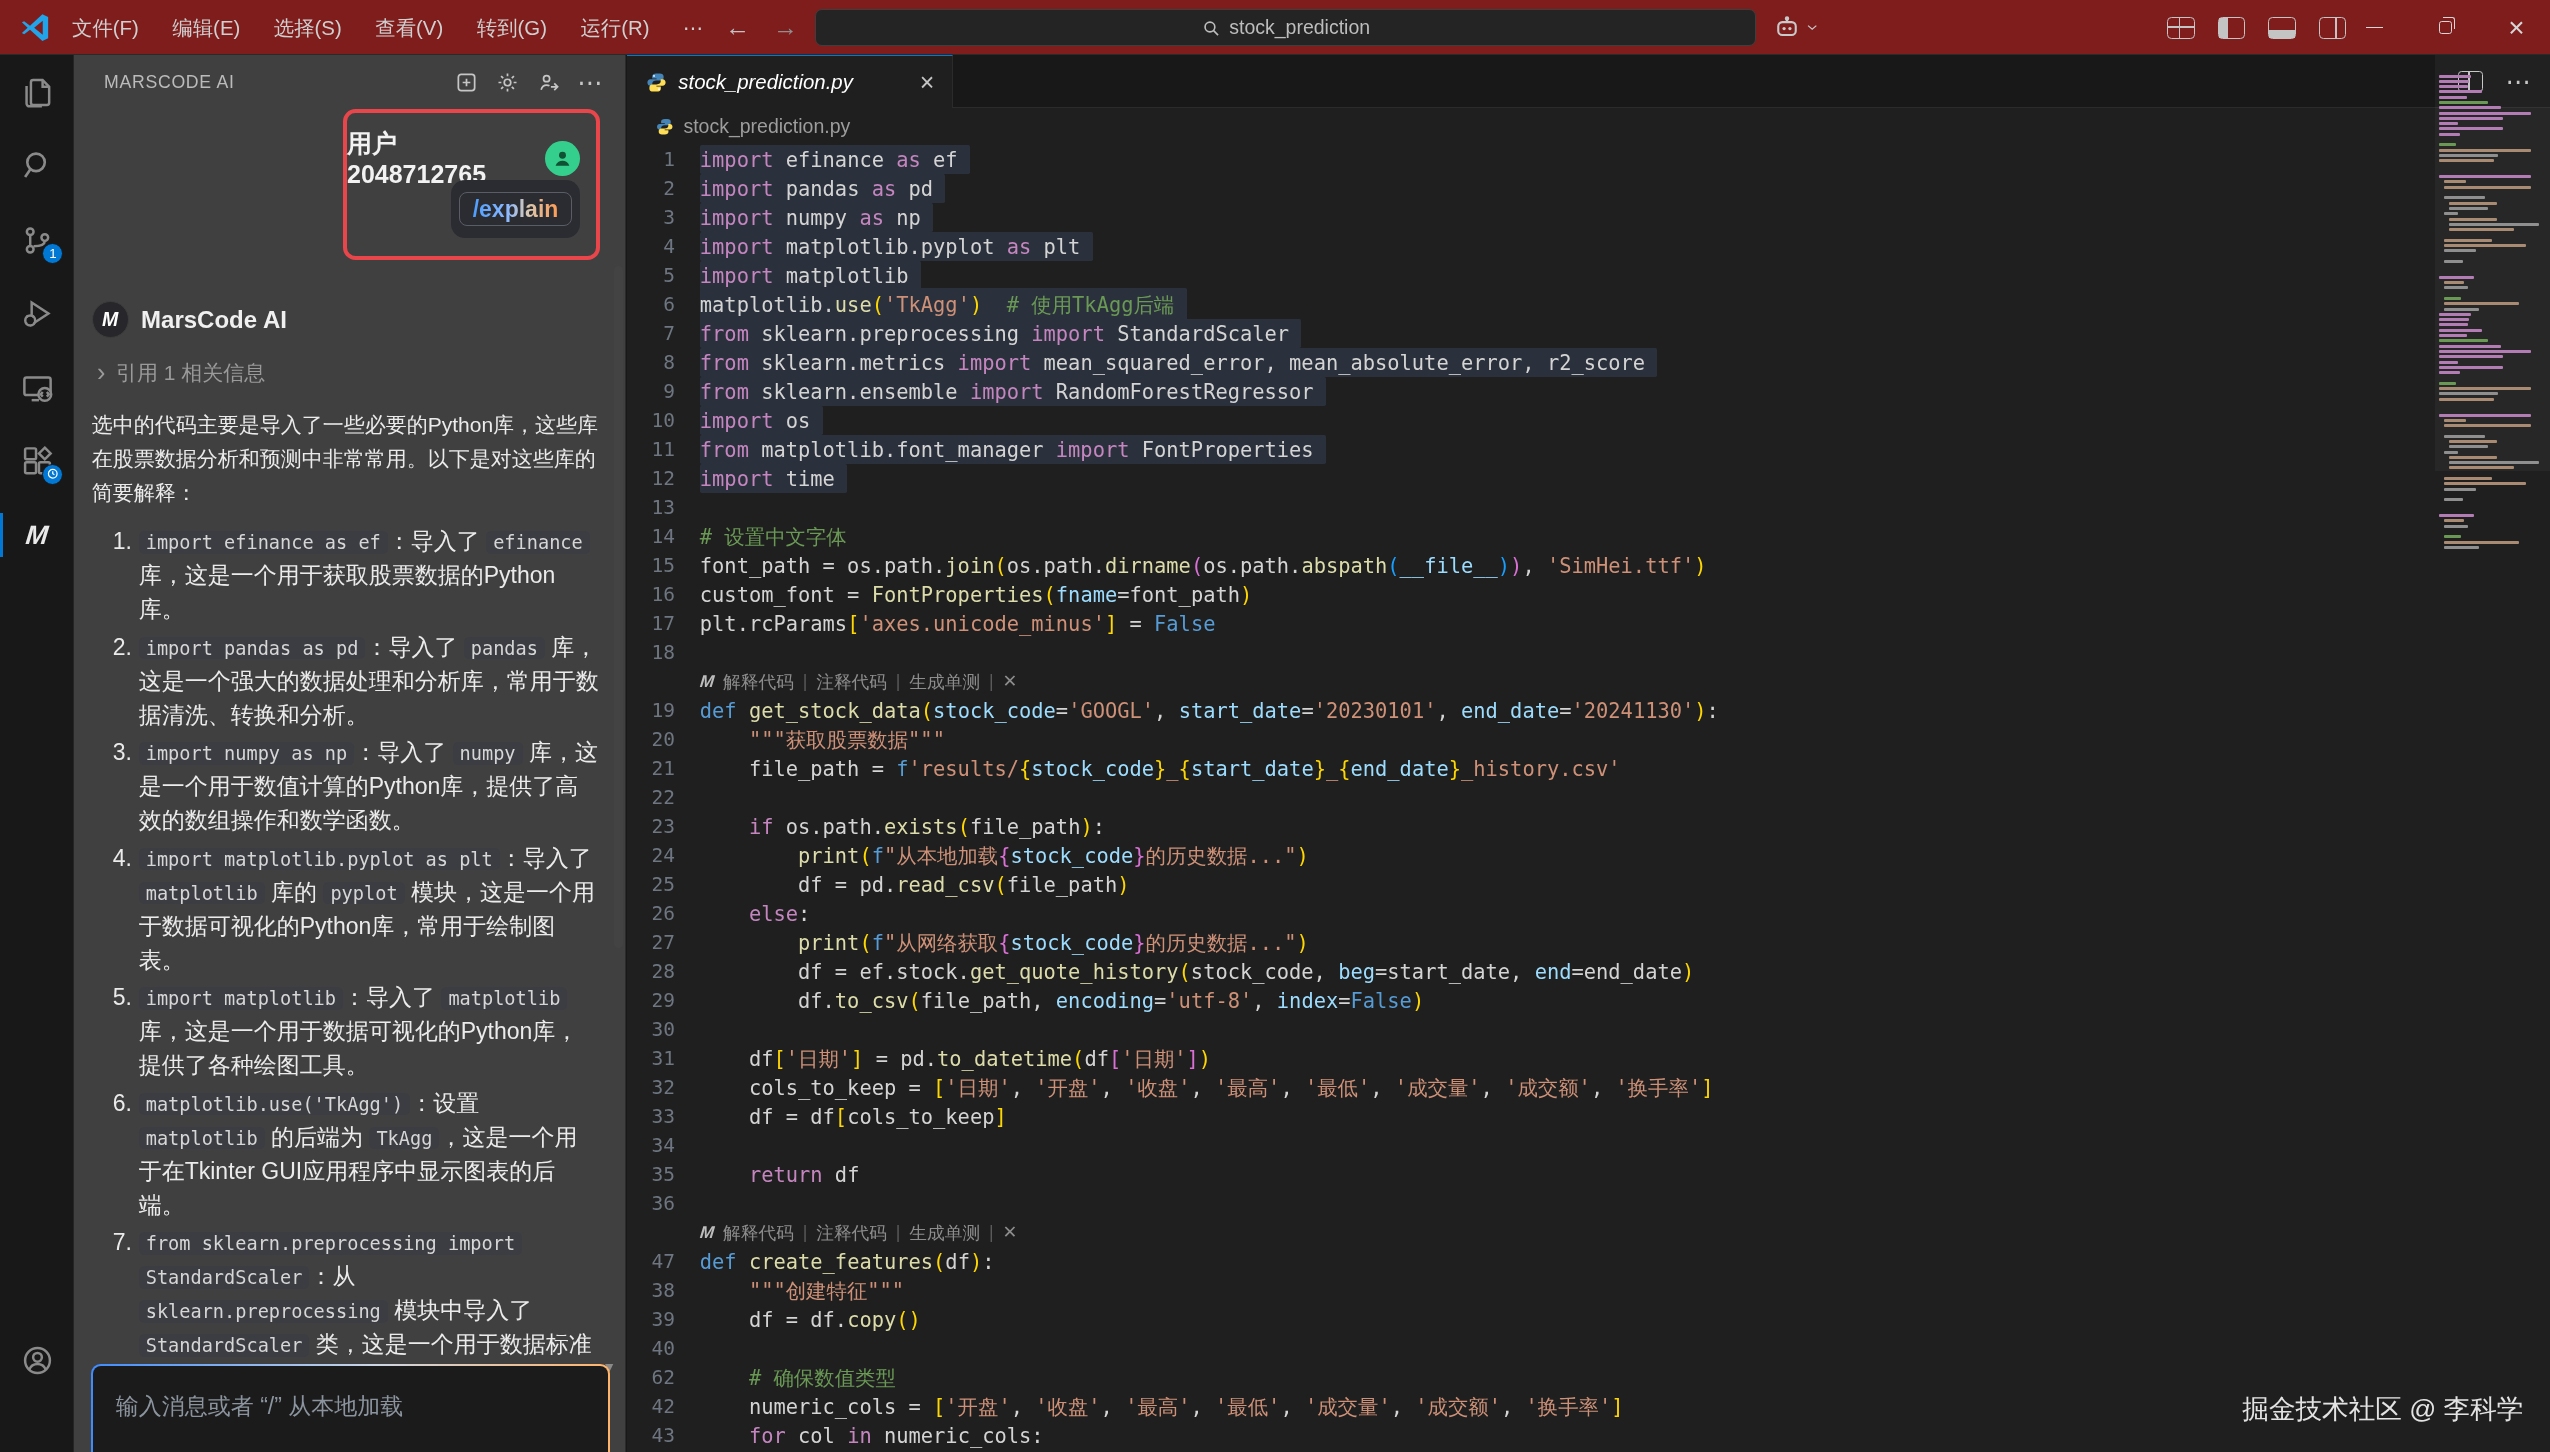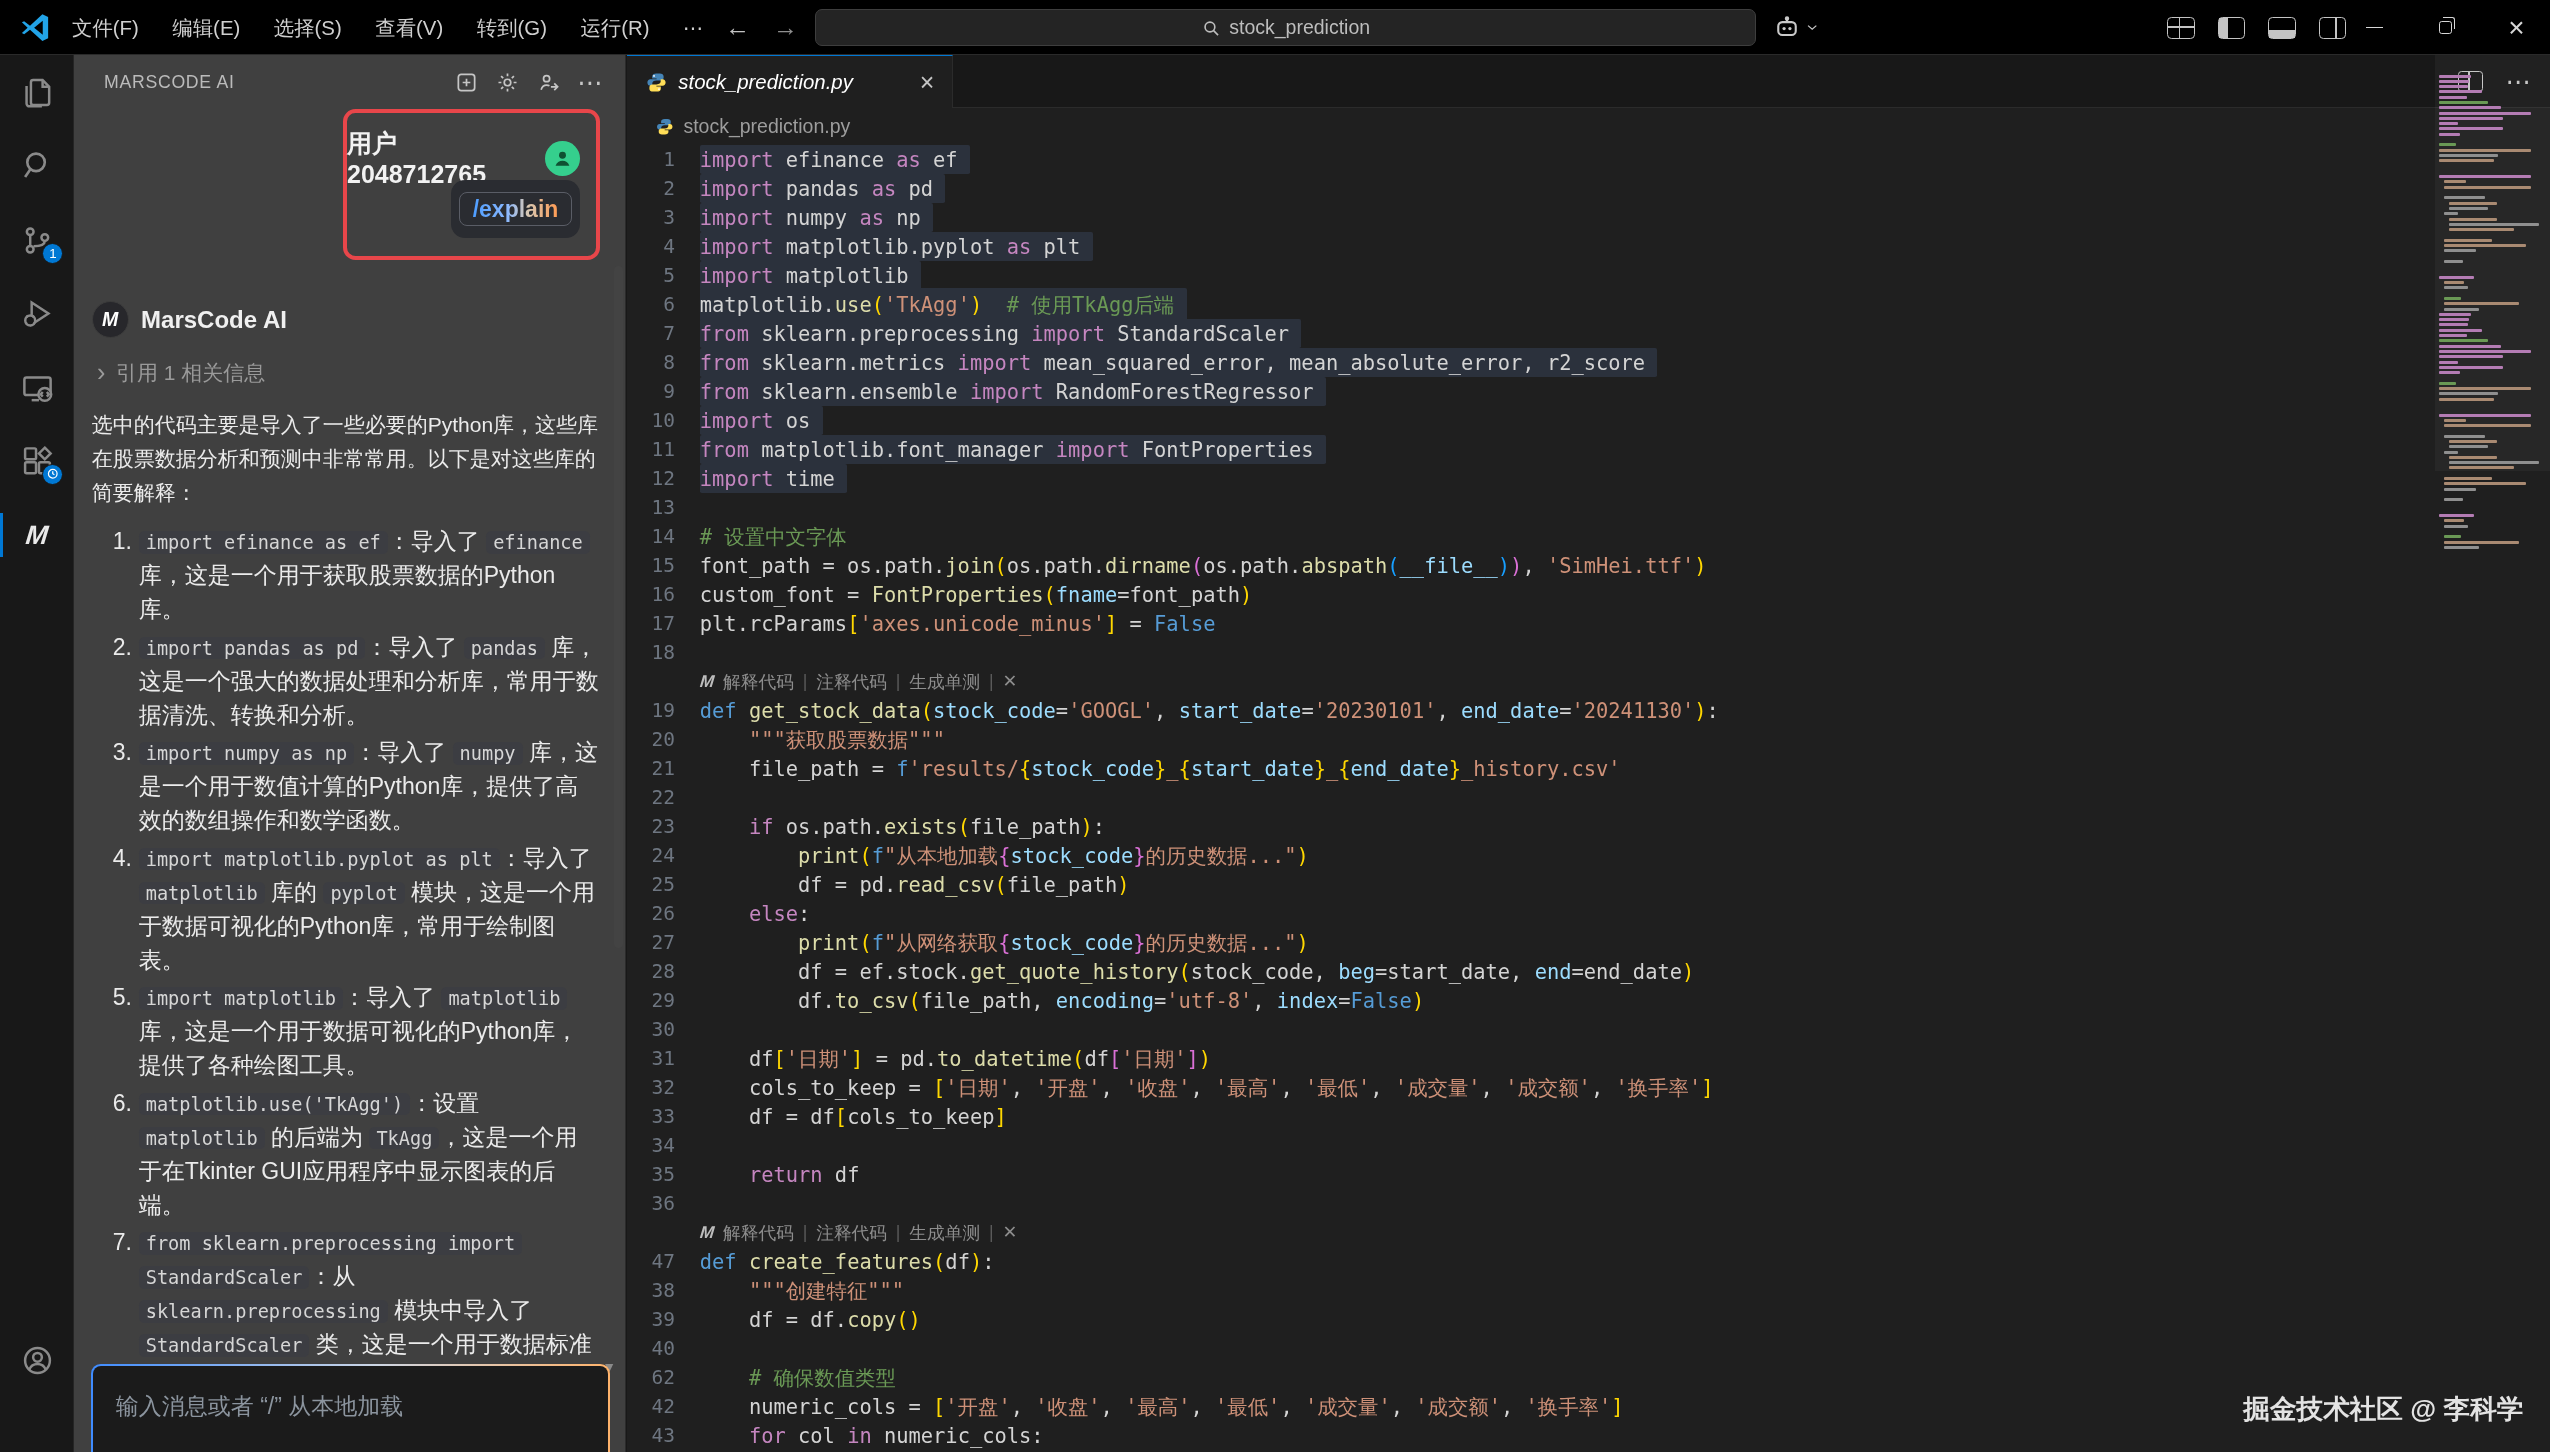--- a/index.html
+++ b/index.html
@@ -1,21 +1,21 @@
 <!DOCTYPE html>
 <html style="font-size:14px"><head>
 <meta charset="utf-8">
 <style>
   html,body{margin:0;padding:0;width:2550px;height:1453px;overflow:hidden;background:#181818;
     font-family:"Liberation Sans","DejaVu Sans",sans-serif;color:#cccccc;}
   *{box-sizing:border-box;}
   svg{display:block;}
 
   
-  #titlebar{position:absolute;top:0;left:0;right:0;height:55px;background:#000000;border-bottom:0.9px solid #2a2a2a;z-index:50;}
+  #titlebar{position:absolute;top:0;left:0;right:0;height:55px;background:#7f1d1d;border-bottom:0.9px solid #2a2a2a;z-index:50;}
   #vscode-logo{position:absolute;left:19.5px;top:12.4px;}
   #menubar{position:absolute;left:57px;top:0;height:55px;display:flex;align-items:center;gap:3.5px;font-size:20.4px;color:#cfcfcf;}
   .menu-item{padding:6.2px 15px;border-radius:6.2px;white-space:nowrap;}
   #nav-arrows{position:absolute;left:725px;top:0;height:55px;display:flex;align-items:center;gap:23px;font-size:25px;color:#c3c3c3;}
   #searchbox{position:absolute;left:815px;top:8.9px;width:941px;height:37px;background:#242424;border:0.9px solid #3e3e3e;border-radius:7px;
      display:flex;align-items:center;justify-content:center;gap:8.9px;color:#bdbdbd;font-size:19.5px;}
   #ai-titlebar{position:absolute;left:1773px;top:0;height:55px;display:flex;align-items:center;gap:5.3px;color:#c9c9c9;}
   #layout-icons{position:absolute;left:2167px;top:0;height:55px;display:flex;align-items:center;gap:23px;}
   .wicon{width:27.5px;height:22px;border:1.8px solid #c4c4c4;border-radius:4.4px;position:relative;}
   .wicon.grid::before{content:"";position:absolute;left:10.6px;top:0;bottom:0;width:1.8px;background:#c4c4c4;}
@@ -92,21 +92,21 @@
   .lens-m{font:italic 800 17px "Liberation Sans",sans-serif;color:#bdbdbd;transform:skewX(-6deg);}
   .lens-link{color:#8d8d8d;}
   .pipe{color:#5a5a5a;}
   .tk-kw{color:#C586C0}.tk-kb{color:#569CD6}.tk-fn{color:#DCDCAA}.tk-va{color:#9CDCFE}
   .tk-st{color:#CE9178}.tk-co{color:#6A9955}.tk-pl{color:#D4D4D4}
   .tk-b1{color:#FFD700}.tk-b2{color:#DA70D6}.tk-b3{color:#179FFF}
   #minimap{position:absolute;top:19.5px;right:12.4px;width:99px;}
   #minimap-slider{position:absolute;top:0;right:0;width:115px;height:416px;background:rgba(255,255,255,.04);}
   .mm-bar{height:3px;border-radius:0.9px;margin-bottom:2.3px;}
   .mm-gap{height:5.3px;}
-  #watermark{position:absolute;right:26.6px;bottom:25px;font-size:26.6px;font-weight:700;color:#e3e3e3;}
+  #watermark{position:absolute;right:26.6px;bottom:25px;font-size:26.6px;font-weight:400;color:#e3e3e3;}
 </style>
 </head>
 <body>
 
 <div id="titlebar">
   <span id="vscode-logo">
     <svg width="30" height="30" viewBox="0 0 24 24">
         <path fill="#22a4e8" d="M17.9 1.8 8 10.9 3.3 7.3 1.5 8.2l4.6 4.3-4.6 4.3 1.8.9L8 14.1l9.9 9.1 4.6-2.2V4L17.9 1.8zM18.2 6.9v11.2L11.3 12.5l6.9-5.6z"></path>
       </svg>
   </span>

